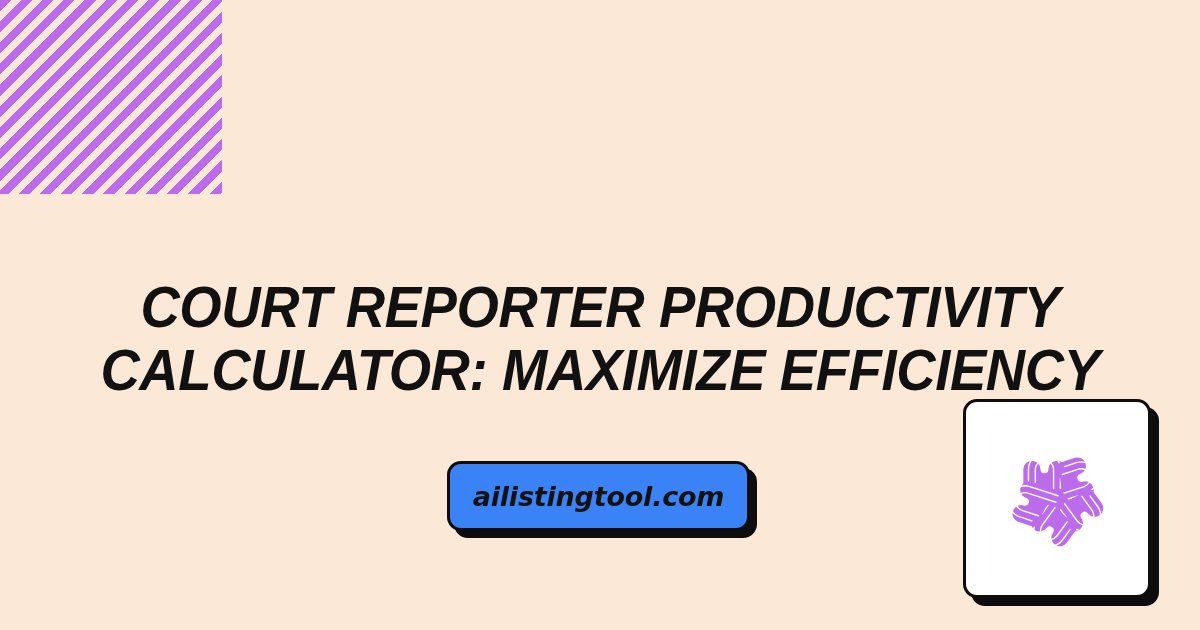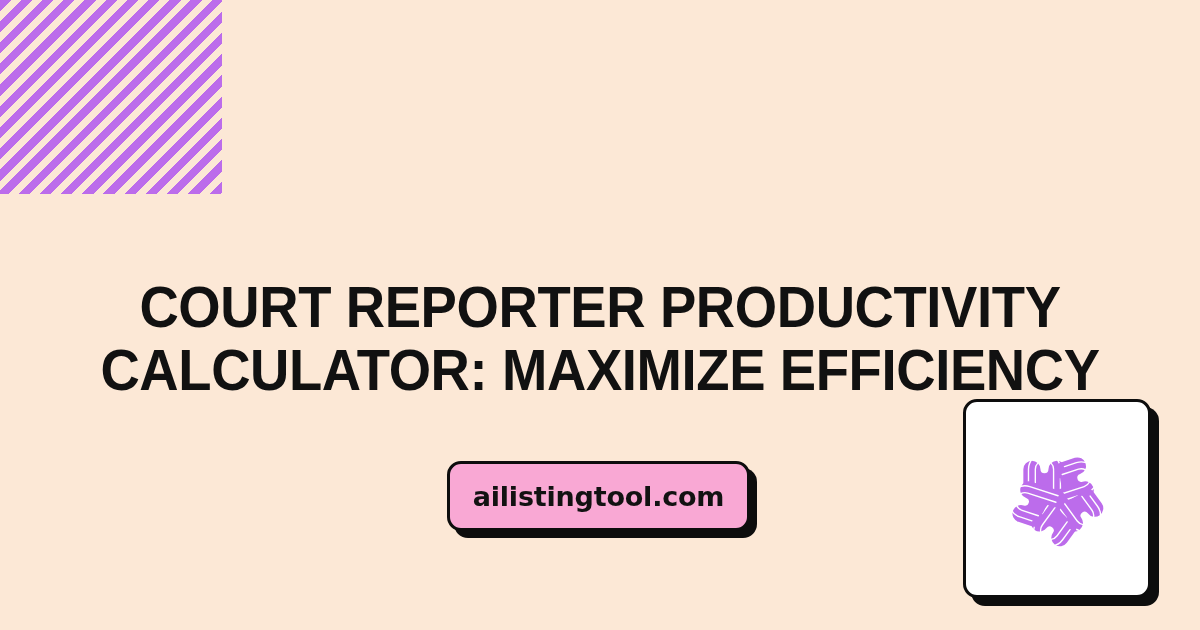--- a/index.html
+++ b/index.html
@@ -12,20 +12,21 @@
     overflow: hidden;
     font-family: "Liberation Sans", sans-serif;
   }
 
   #og-card {
     position: relative;
     width: 1200px;
     height: 630px;
     background: #fce8d6;
     overflow: hidden;
+    font-style: italic;
   }
 
   
   #stripe-block {
     position: absolute;
     left: 0;
     top: 0;
     width: 222px;
     height: 194px;
     background-image: repeating-linear-gradient(
@@ -60,21 +61,21 @@
   #domain-pill {
     position: absolute;
     left: 447px;
     top: 461px;
     display: flex;
     align-items: center;
     justify-content: center;
     box-sizing: border-box;
     width: 303px;
     height: 70px;
-    background: #f9a8d4;
+    background: #3b82f6;
     border: 3px solid #0d0d0d;
     border-radius: 14px;
     box-shadow: 7px 7px 0 #0d0d0d;
   }
   #domain-pill-label {
     font-family: "DejaVu Sans", sans-serif;
     font-weight: 700;
     font-size: 27px;
     letter-spacing: -0.2px;
     color: #121212;

